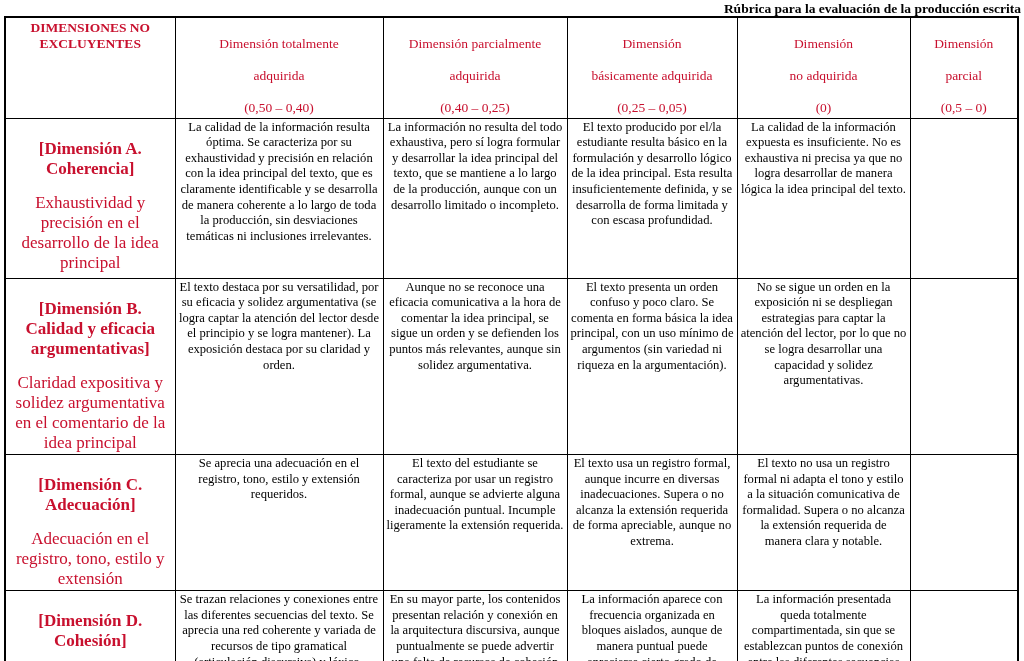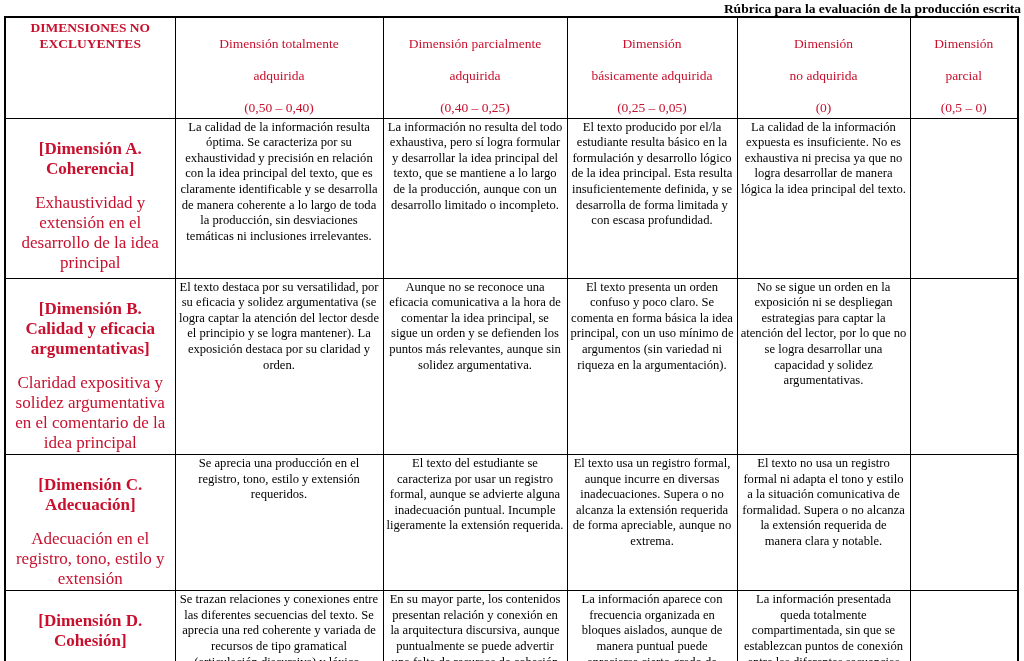--- a/index.html
+++ b/index.html
@@ -65,21 +65,21 @@
       <td>
         <div class="label-line">Dimensión</div>
         <div class="label-line">parcial</div>
         <div>(0,5 – 0)</div>
       </td>
     </tr>
 
     <tr style="height:160px">
       <td class="dim">
         <div class="dim-title">[Dimensión A. Coherencia]</div>
-        <div class="dim-sub">Exhaustividad y extensión en el desarrollo de la idea principal</div>
+        <div class="dim-sub">Exhaustividad y precisión en el desarrollo de la idea principal</div>
       </td>
       <td class="desc">La calidad de la información resulta óptima. Se caracteriza por su exhaustividad y precisión en relación con la idea principal del texto, que es claramente identificable y se desarrolla de manera coherente a lo largo de toda la producción, sin desviaciones temáticas ni inclusiones irrelevantes.</td>
       <td class="desc">La información no resulta del todo exhaustiva, pero sí logra formular y desarrollar la idea principal del texto, que se mantiene a lo largo de la producción, aunque con un desarrollo limitado o incompleto.</td>
       <td class="desc">El texto producido por el/la estudiante resulta básico en la formulación y desarrollo lógico de la idea principal. Esta resulta insuficientemente definida, y se desarrolla de forma limitada y con escasa profundidad.</td>
       <td class="desc">La calidad de la información expuesta es insuficiente. No es exhaustiva ni precisa ya que no logra desarrollar de manera lógica la idea principal del texto.</td>
       <td class="score"></td>
     </tr>
 
     <tr style="height:128px">
       <td class="dim">
@@ -91,21 +91,21 @@
       <td class="desc">El texto presenta un orden confuso y poco claro. Se comenta en forma básica la idea principal, con un uso mínimo de argumentos (sin variedad ni riqueza en la argumentación).</td>
       <td class="desc">No se sigue un orden en la exposición ni se despliegan estrategias para captar la atención del lector, por lo que no se logra desarrollar una capacidad y solidez argumentativas.</td>
       <td class="score"></td>
     </tr>
 
     <tr style="height:136px">
       <td class="dim">
         <div class="dim-title">[Dimensión C. Adecuación]</div>
         <div class="dim-sub">Adecuación en el registro, tono, estilo y extensión</div>
       </td>
-      <td class="desc">Se aprecia una producción en el registro, tono, estilo y extensión requeridos.</td>
+      <td class="desc">Se aprecia una adecuación en el registro, tono, estilo y extensión requeridos.</td>
       <td class="desc">El texto del estudiante se caracteriza por usar un registro formal, aunque se advierte alguna inadecuación puntual. Incumple ligeramente la extensión requerida.</td>
       <td class="desc">El texto usa un registro formal, aunque incurre en diversas inadecuaciones. Supera o no alcanza la extensión requerida de forma apreciable, aunque no extrema.</td>
       <td class="desc">El texto no usa un registro formal ni adapta el tono y estilo a la situación comunicativa de formalidad. Supera o no alcanza la extensión requerida de manera clara y notable.</td>
       <td class="score"></td>
     </tr>
 
     <tr style="height:146px">
       <td class="dim">
         <div class="dim-title">[Dimensión D. Cohesión]</div>
         <div class="dim-sub">Capacidad de relacionar y conectar las diferentes secuencias del texto</div>

